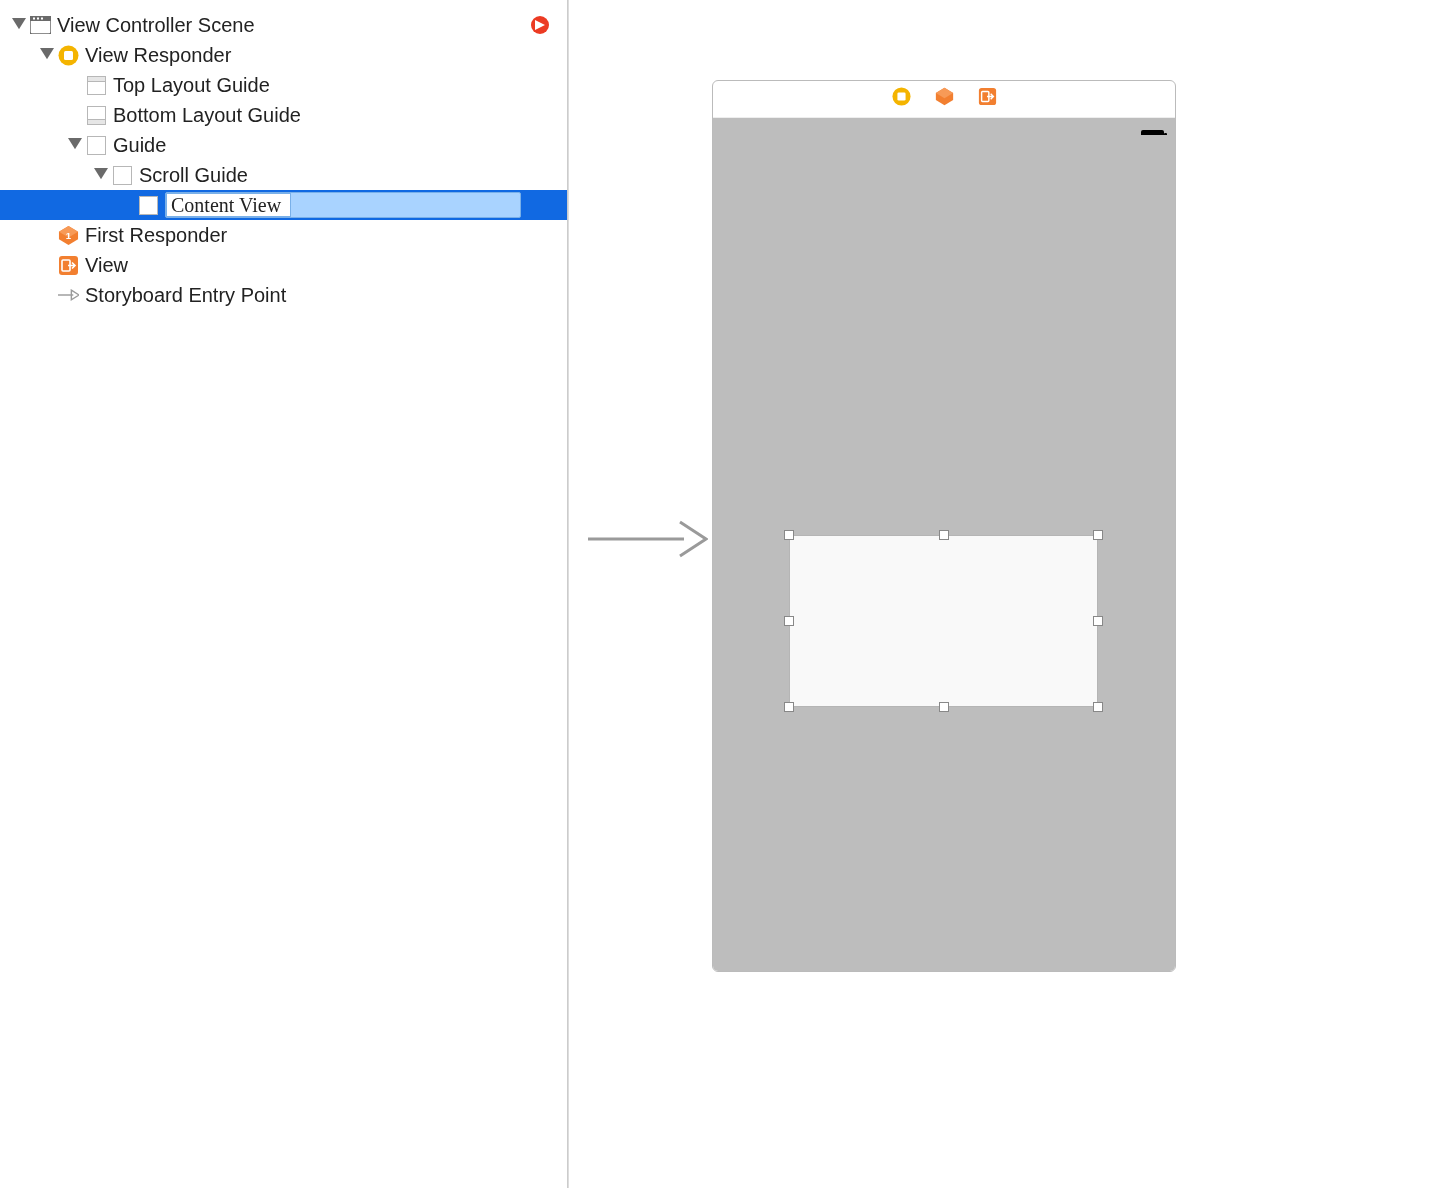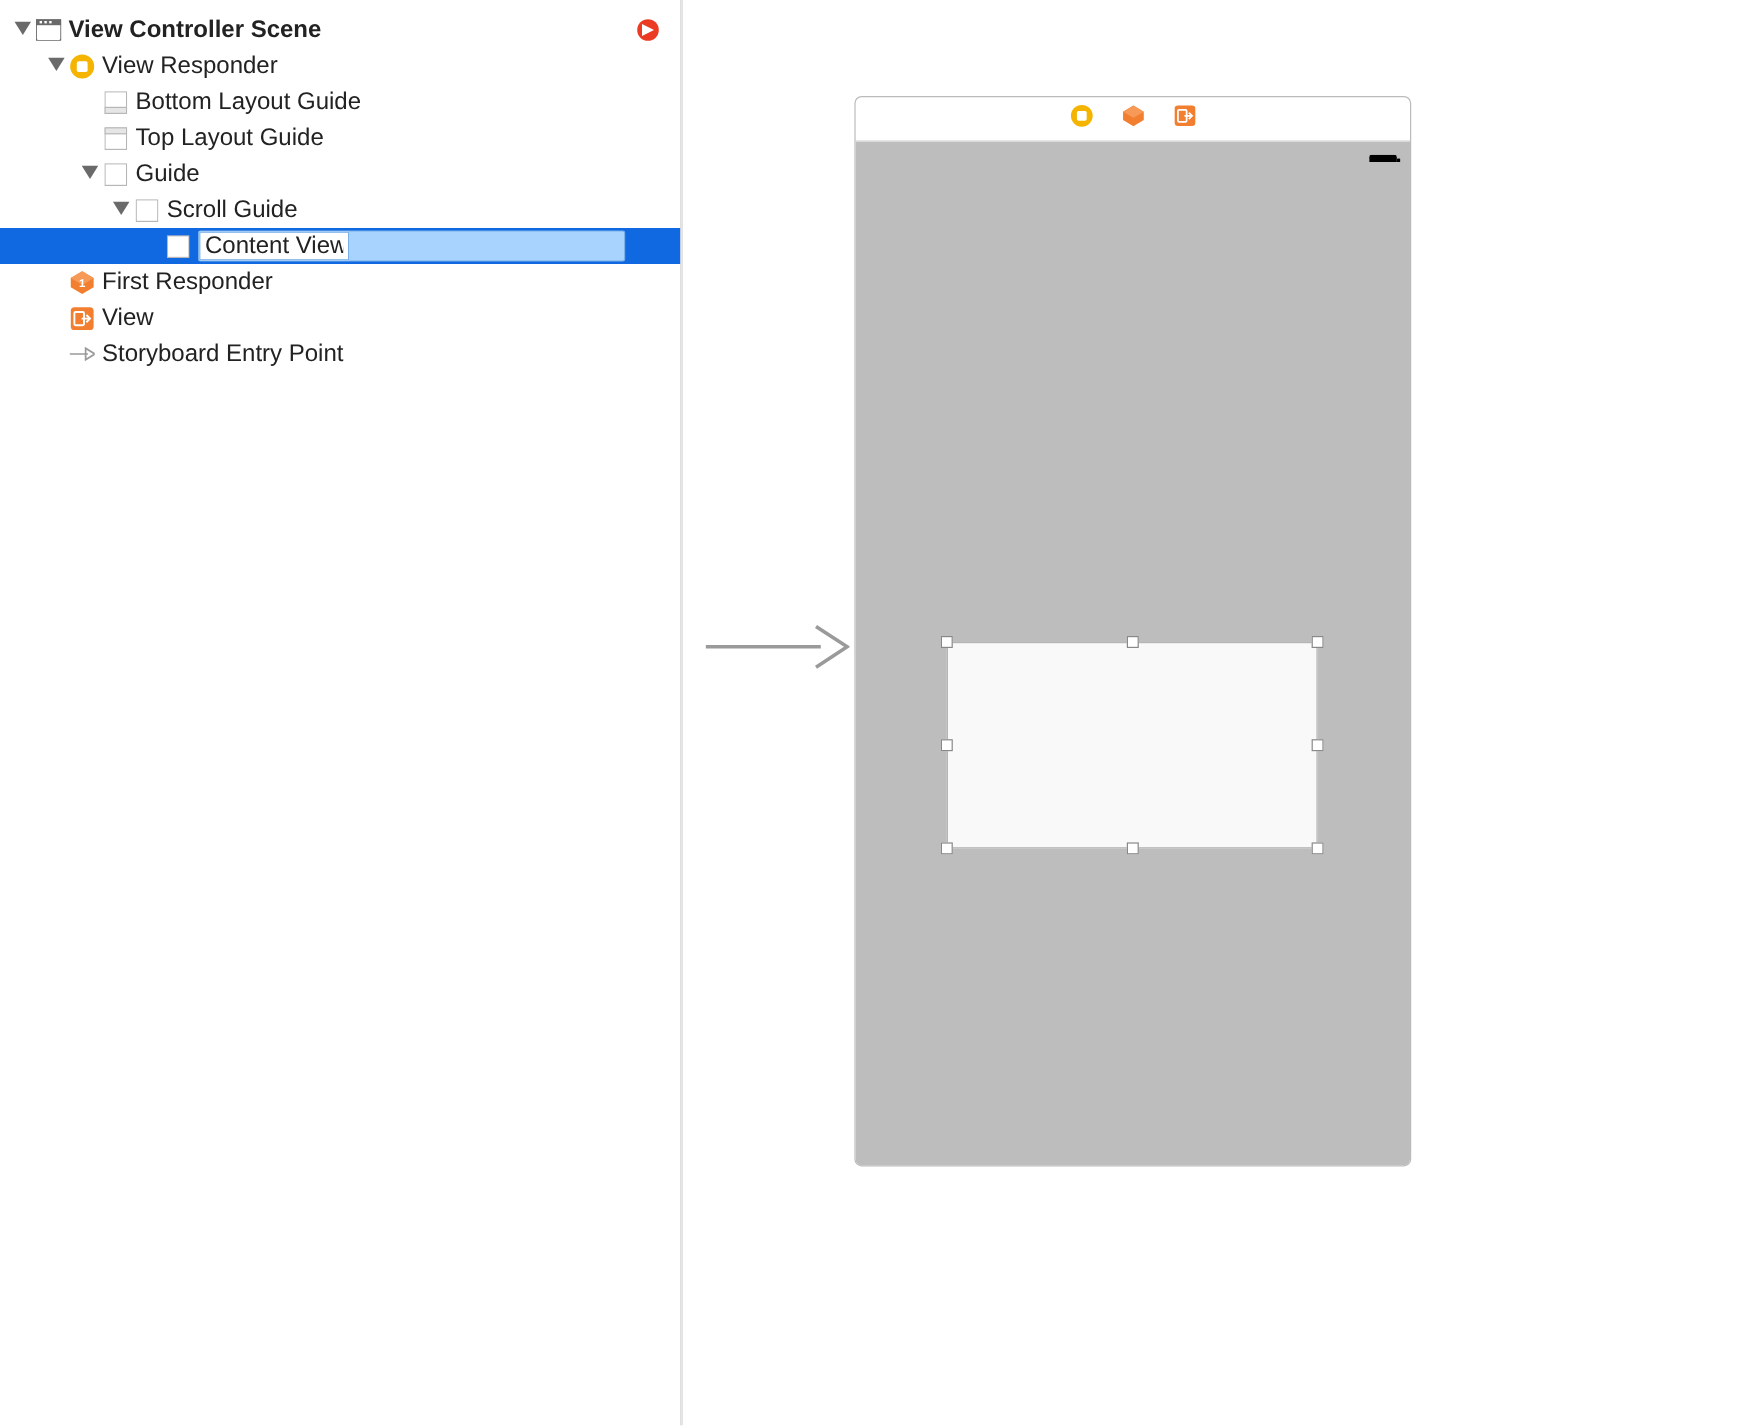--- a/index.html
+++ b/index.html
@@ -12,26 +12,26 @@
   
   .tree { padding-top: 10px; }
   .row { display: flex; align-items: center; height: 30px; white-space: nowrap; }
   .row.selected { background: #1169e2; color: #fff; }
   .spacer { display:inline-block; }
   .disclosure { width: 14px; height: 14px; margin-right: 4px; flex-shrink:0; }
   .disclosure svg { width:14px; height:14px; display:block; }
   .icon { width: 21px; height: 21px; margin-right: 6px; flex-shrink:0; display:flex; align-items:center; justify-content:center;}
   .icon svg { display:block; }
   .label { }
-  .bold { font-weight: 700; }
+  .bold { font-weight: 400; }
   .flex-fill { flex: 1; }
   .error-badge { width:18px; height:18px; border-radius:50%; background:#ec3b23; margin-right:18px; display:flex; align-items:center; justify-content:center;}
   .error-badge svg { width:10px; height:10px;}
   
-  .edit-wrap { height:26px; display:flex; align-items:flex-end; background:#a9d3ff; border:1px solid #79b0e9; border-radius:2px; flex:1; margin-right: 46px; }
+  .edit-wrap { height:26px; display:flex; align-items:flex-end; background:#a9d3ff; border:1px solid #79b0e9; border-radius:2px; flex:1; margin-right: 46px; font-family: Liberation Serif, serif; }
   .edit-input { border:1px solid #79b0e9; background:#fff; height:24px; font-size:20px; padding:0 4px; outline:none; color:#222; width: auto; font-family:inherit;}
   
   
   .canvas { position: absolute; left: 144px; top: 80px; width: 464px; height: 892px; border: 1px solid #bbb; border-radius: 6px; background:#fff; overflow:hidden;}
   .device-toolbar { height:36px; display:flex; align-items:center; justify-content:center; gap: 24px;}
   .status-bar { height: 18px; background: #bdbdbd; border-top:1px solid #eee; display:flex; align-items:center; justify-content:flex-end; padding-right:8px;}
   .battery { width:26px; height:10px; }
   .scroll-area { position:absolute; top:54px; left:0; right:0; bottom:0; background:#bdbdbd; }
   .content-rect { position:absolute; left: 76px; top: 400px; width: 309px; height: 172px; background:#f9f9f9; border:1px solid #b5b5b5; }
   .sel-handle { position:absolute; width:10px; height:10px; background:#fff; border:1px solid #888;}
@@ -88,35 +88,35 @@
             </svg>
         </span>
         <span class="label">View Responder</span>
       </div>
 
       <div class="row">
         <span class="spacer" style="width:86px"></span>
         <span class="icon">
           <svg width="19" height="19" viewBox="0 0 19 19">
               <rect x="0.5" y="0.5" width="18" height="18" fill="#fff" stroke="#b7b7b7"></rect>
+              <rect x="0.5" y="0.5" width="18" height="5" fill="#e6e6e6" stroke="#b7b7b7"></rect>
+            </svg>
+        </span>
+        <span class="label">Top Layout Guide</span>
+      </div>
+
+      <div class="row">
+        <span class="spacer" style="width:86px"></span>
+        <span class="icon">
+          <svg width="19" height="19" viewBox="0 0 19 19">
+              <rect x="0.5" y="0.5" width="18" height="18" fill="#fff" stroke="#b7b7b7"></rect>
               <rect x="0.5" y="13.5" width="18" height="5" fill="#e6e6e6" stroke="#b7b7b7"></rect>
             </svg>
         </span>
         <span class="label">Bottom Layout Guide</span>
-      </div>
-
-      <div class="row">
-        <span class="spacer" style="width:86px"></span>
-        <span class="icon">
-          <svg width="19" height="19" viewBox="0 0 19 19">
-              <rect x="0.5" y="0.5" width="18" height="18" fill="#fff" stroke="#b7b7b7"></rect>
-              <rect x="0.5" y="0.5" width="18" height="5" fill="#e6e6e6" stroke="#b7b7b7"></rect>
-            </svg>
-        </span>
-        <span class="label">Top Layout Guide</span>
       </div>
 
       <div class="row">
         <span class="spacer" style="width:68px"></span>
         <span class="disclosure">
           <svg viewBox="0 0 10 10">
               <polygon points="0,0 10,0 5,8" fill="#6a6a6a"></polygon>
             </svg>
         </span>
         <span class="icon">

